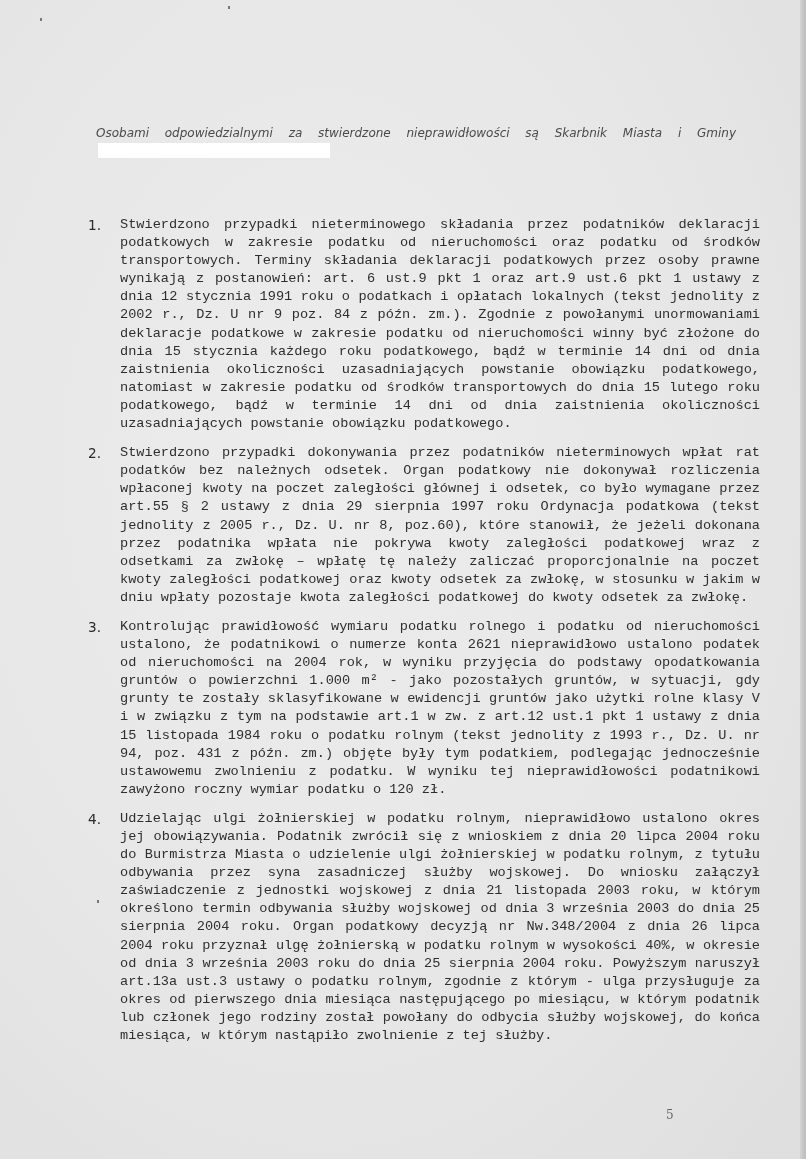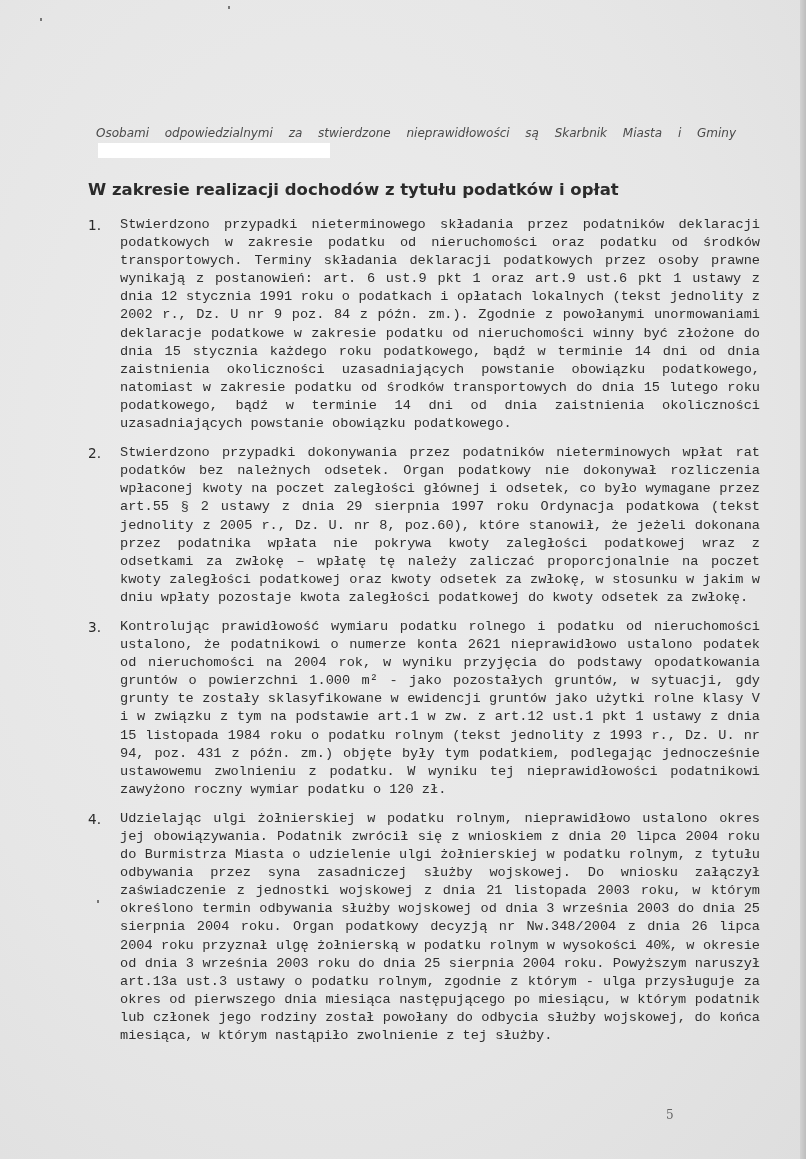--- a/index.html
+++ b/index.html
@@ -50,21 +50,20 @@
 <div class="page">
   <div class="edge"></div>
   <div class="speck" style="left:40px;top:18px;"></div>
   <div class="speck" style="left:228px;top:6px;"></div>
   <div class="speck" style="left:97px;top:900px;"></div>
 
   <div class="intro">
     <span>Osobami odpowiedzialnymi za stwierdzone nieprawidłowości są Skarbnik Miasta i Gminy</span><span class="redact"></span>
   </div>
 
-  <div class="heading">W zakresie realizacji dochodów z tytułu podatków i opłat</div>
 
   <div class="list">
     <div class="item">
       <div class="num">1.</div>
       <div class="text">Stwierdzono przypadki nieterminowego składania przez podatników deklaracji podatkowych w zakresie podatku od nieruchomości oraz podatku od środków transportowych. Terminy składania deklaracji podatkowych przez osoby prawne wynikają z postanowień: art. 6 ust.9 pkt 1 oraz art.9 ust.6 pkt 1 ustawy z dnia 12 stycznia 1991 roku o podatkach i opłatach lokalnych (tekst jednolity z 2002 r., Dz. U nr 9 poz. 84 z późn. zm.). Zgodnie z powołanymi unormowaniami deklaracje podatkowe w zakresie podatku od nieruchomości winny być złożone do dnia 15 stycznia każdego roku podatkowego, bądź w terminie 14 dni od dnia zaistnienia okoliczności uzasadniających powstanie obowiązku podatkowego, natomiast w zakresie podatku od środków transportowych do dnia 15 lutego roku podatkowego, bądź w terminie 14 dni od dnia zaistnienia okoliczności uzasadniających powstanie obowiązku podatkowego.</div>
     </div>
     <div class="item">
       <div class="num">2.</div>
       <div class="text">Stwierdzono przypadki dokonywania przez podatników nieterminowych wpłat rat podatków bez należnych odsetek. Organ podatkowy nie dokonywał rozliczenia wpłaconej kwoty na poczet zaległości głównej i odsetek, co było wymagane przez art.55 § 2 ustawy z dnia 29 sierpnia 1997 roku Ordynacja podatkowa (tekst jednolity z 2005 r., Dz. U. nr 8, poz.60), które stanowił, że jeżeli dokonana przez podatnika wpłata nie pokrywa kwoty zaległości podatkowej wraz z odsetkami za zwłokę – wpłatę tę należy zaliczać proporcjonalnie na poczet kwoty zaległości podatkowej oraz kwoty odsetek za zwłokę, w stosunku w jakim w dniu wpłaty pozostaje kwota zaległości podatkowej do kwoty odsetek za zwłokę.</div>
     </div>

